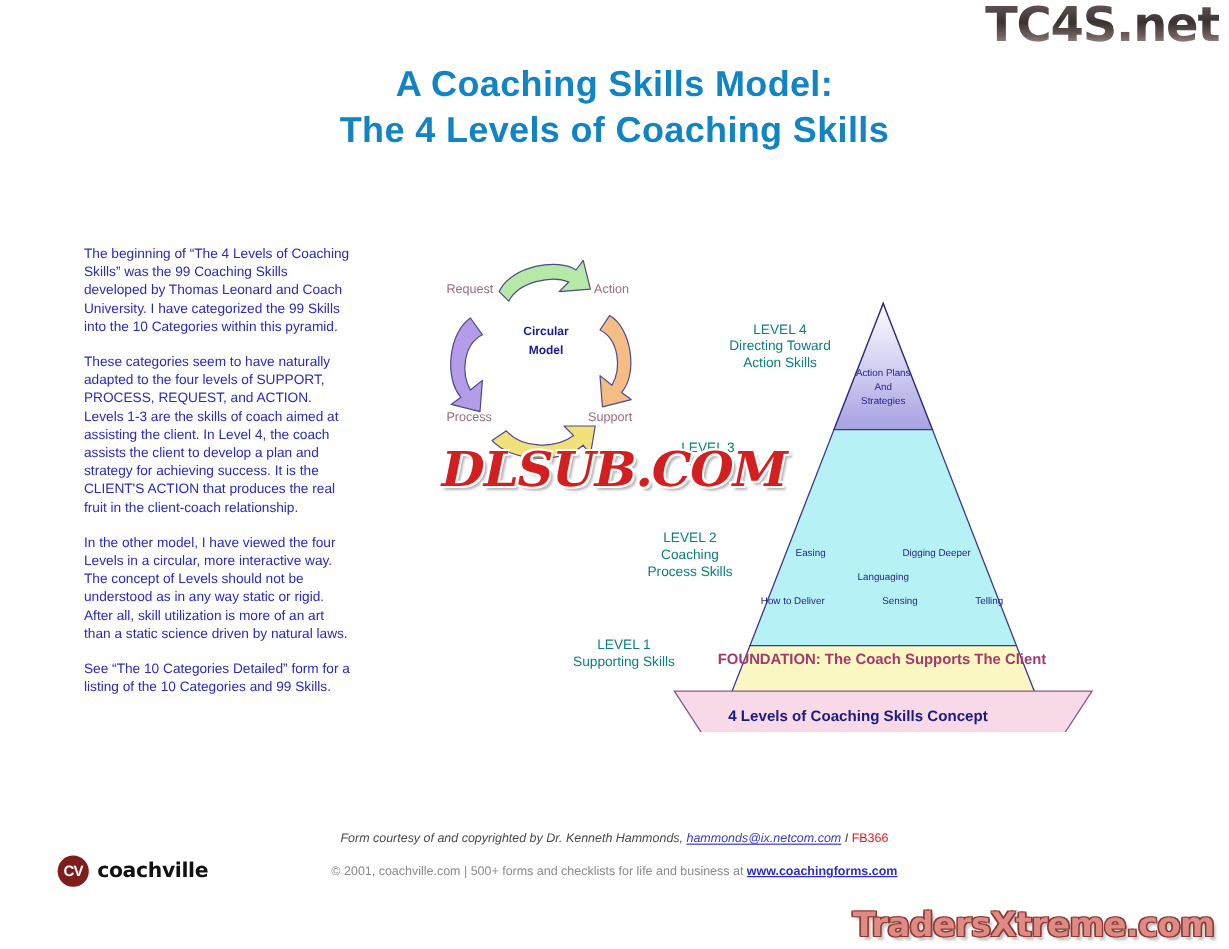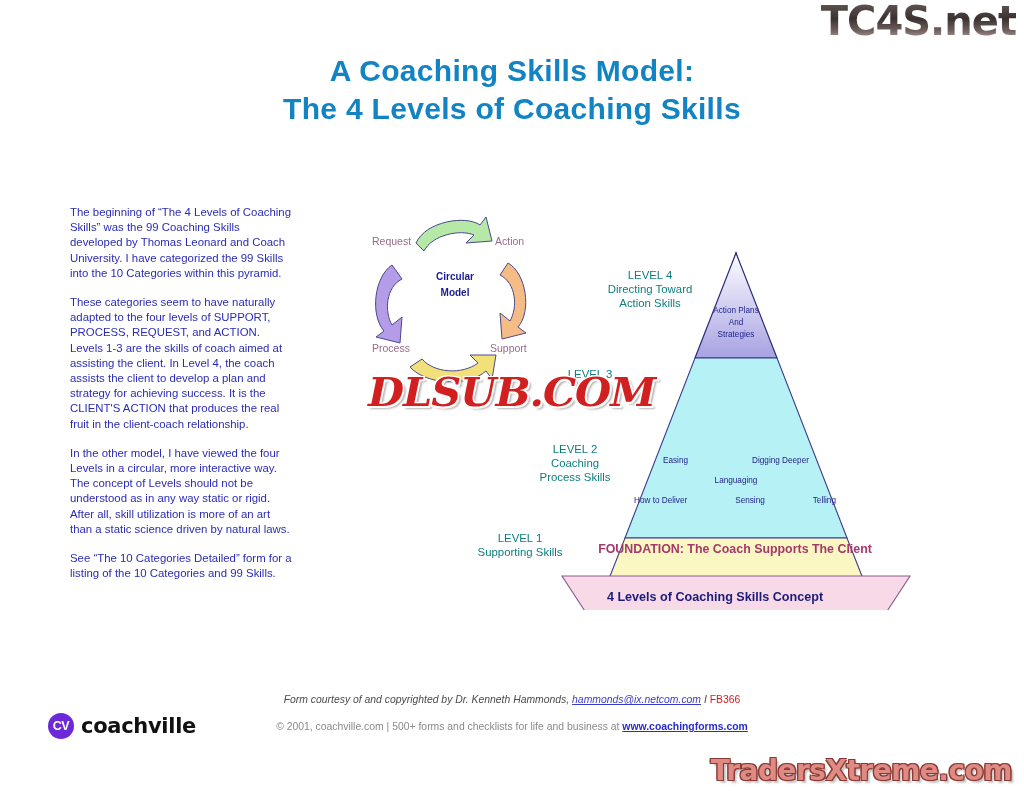--- a/index.html
+++ b/index.html
@@ -206,33 +206,33 @@
     left: 48px;
     top: 713px;
     display: flex;
     align-items: center;
     gap: 7px;
   }
   #cv-badge {
     width: 26px;
     height: 26px;
     border-radius: 50%;
-    background: #6d28d9;
+    background: #7f1d1d;
     color: #ffffff;
     font-weight: bold;
     font-size: 12.5px;
     display: flex;
     align-items: center;
     justify-content: center;
     letter-spacing: -0.5px;
   }
   #cv-word {
     font-family: "DejaVu Sans", sans-serif;
     font-weight: bold;
-    font-size: 21px;
+    font-size: 17px;
     color: #111111;
     letter-spacing: -0.3px;
   }
 
   
   #traders-watermark {
     position: absolute;
     right: 12px;
     bottom: 4px;
     font-family: "DejaVu Sans", sans-serif;

